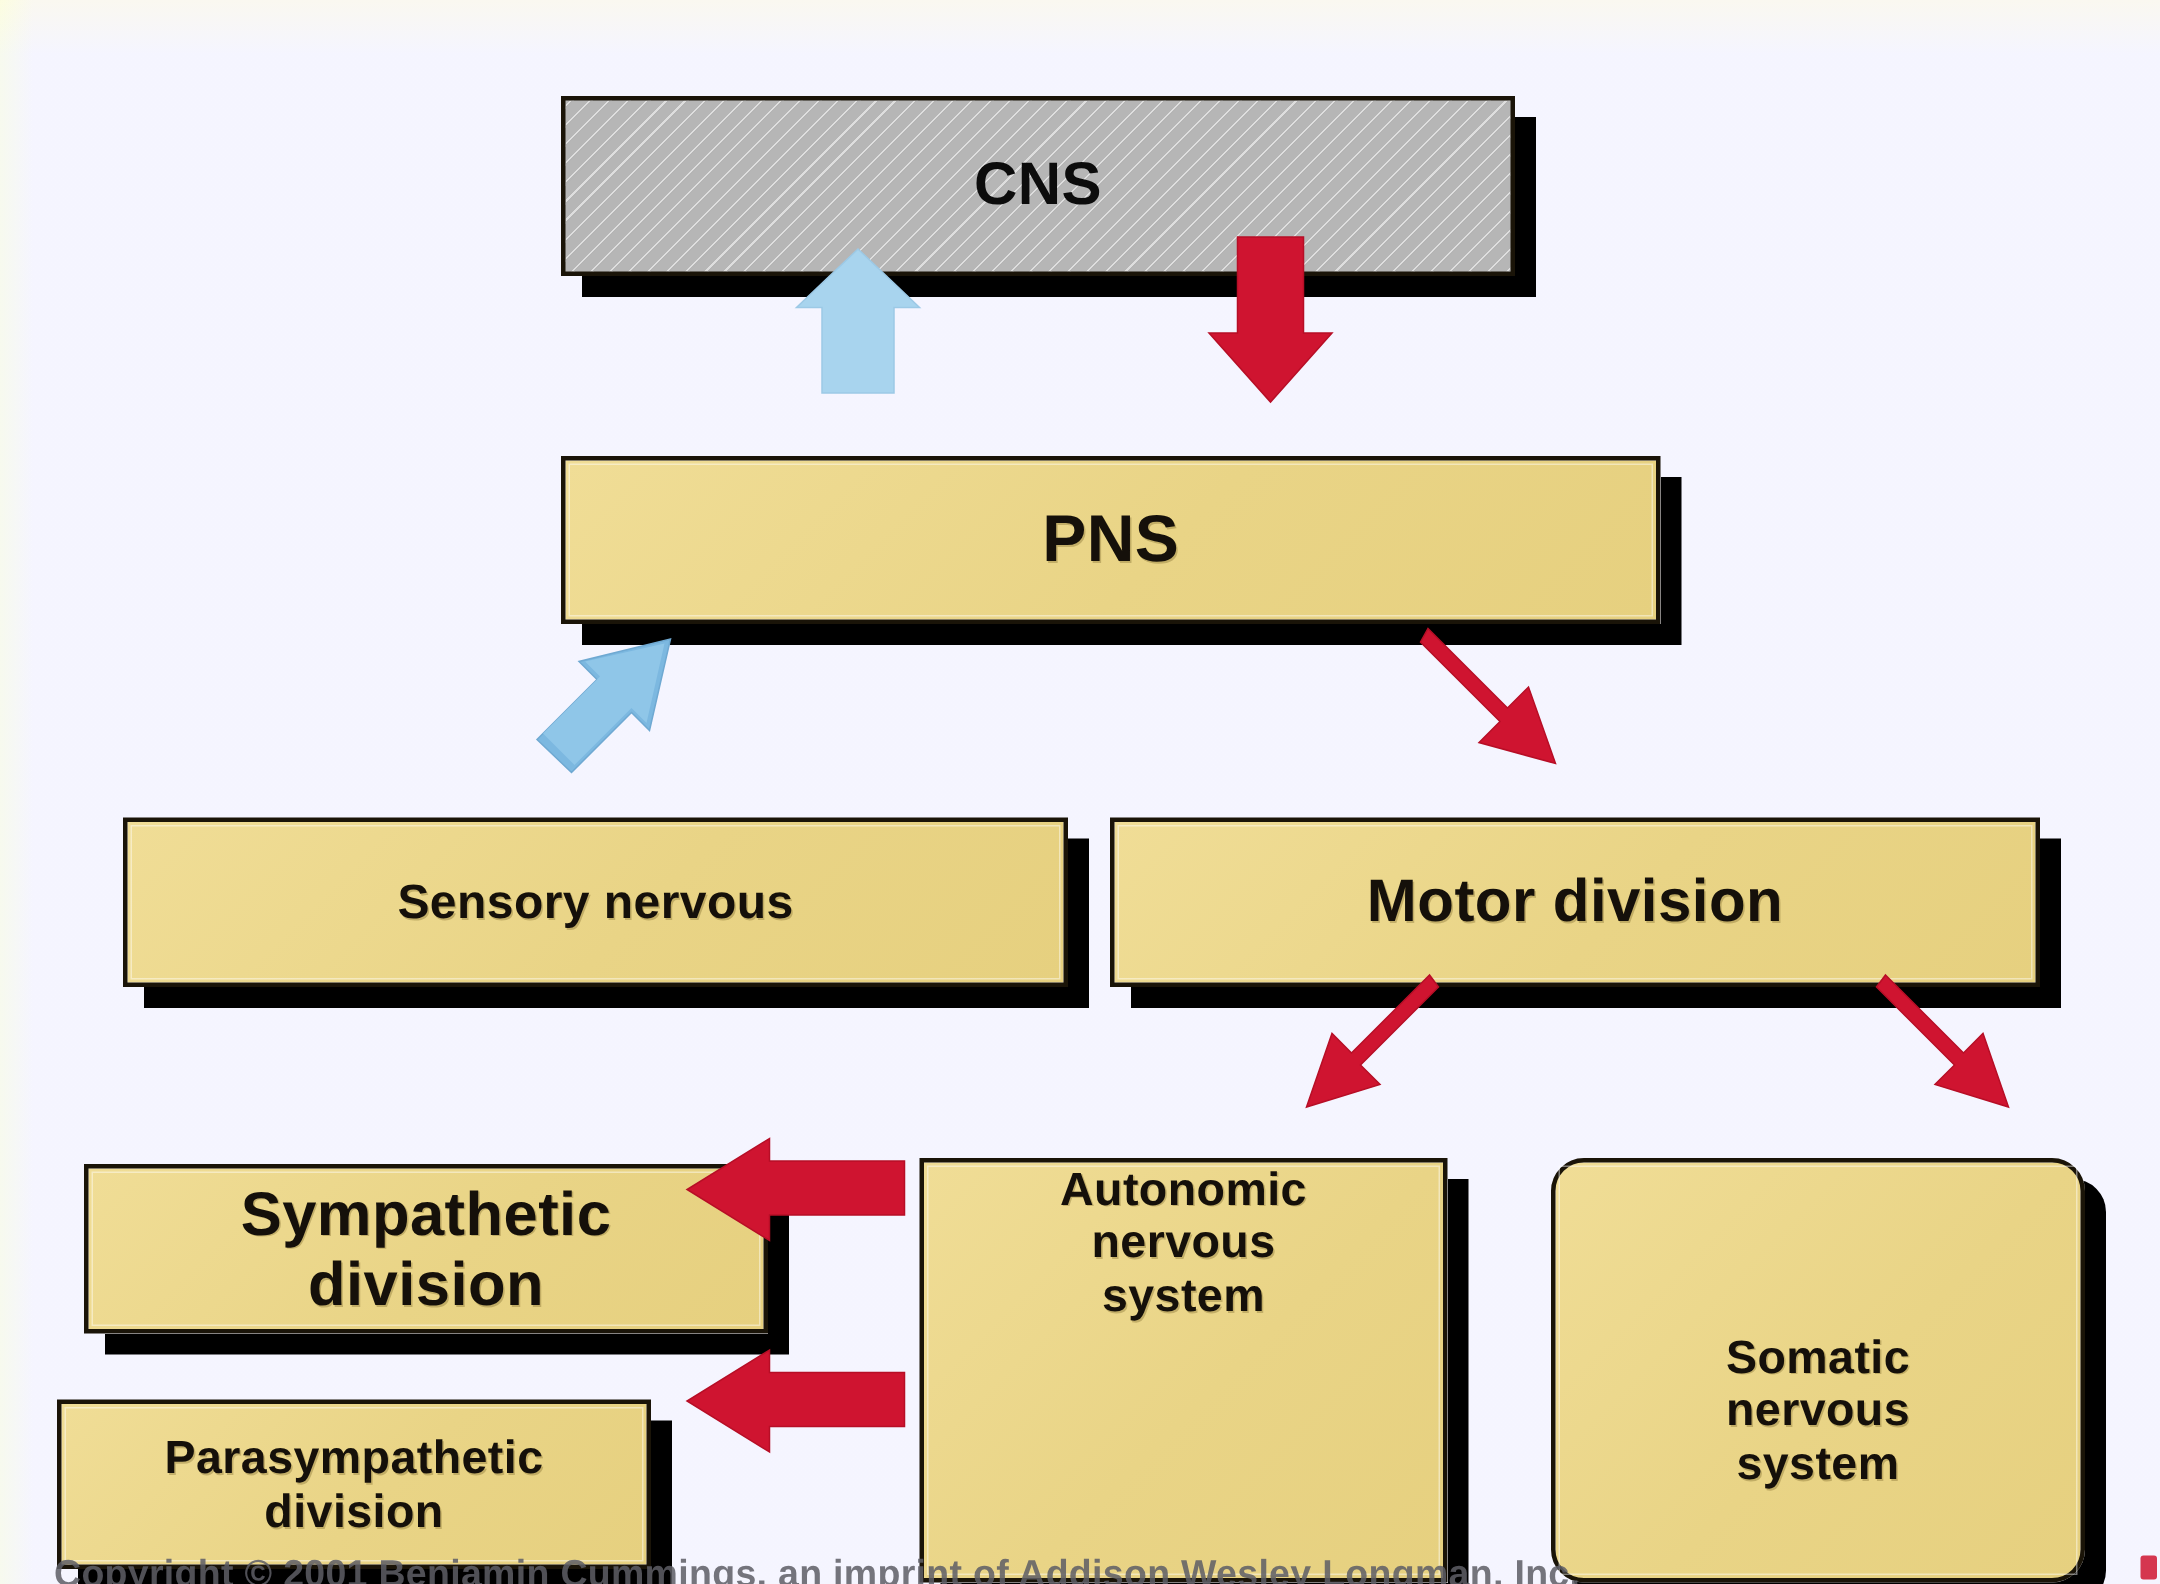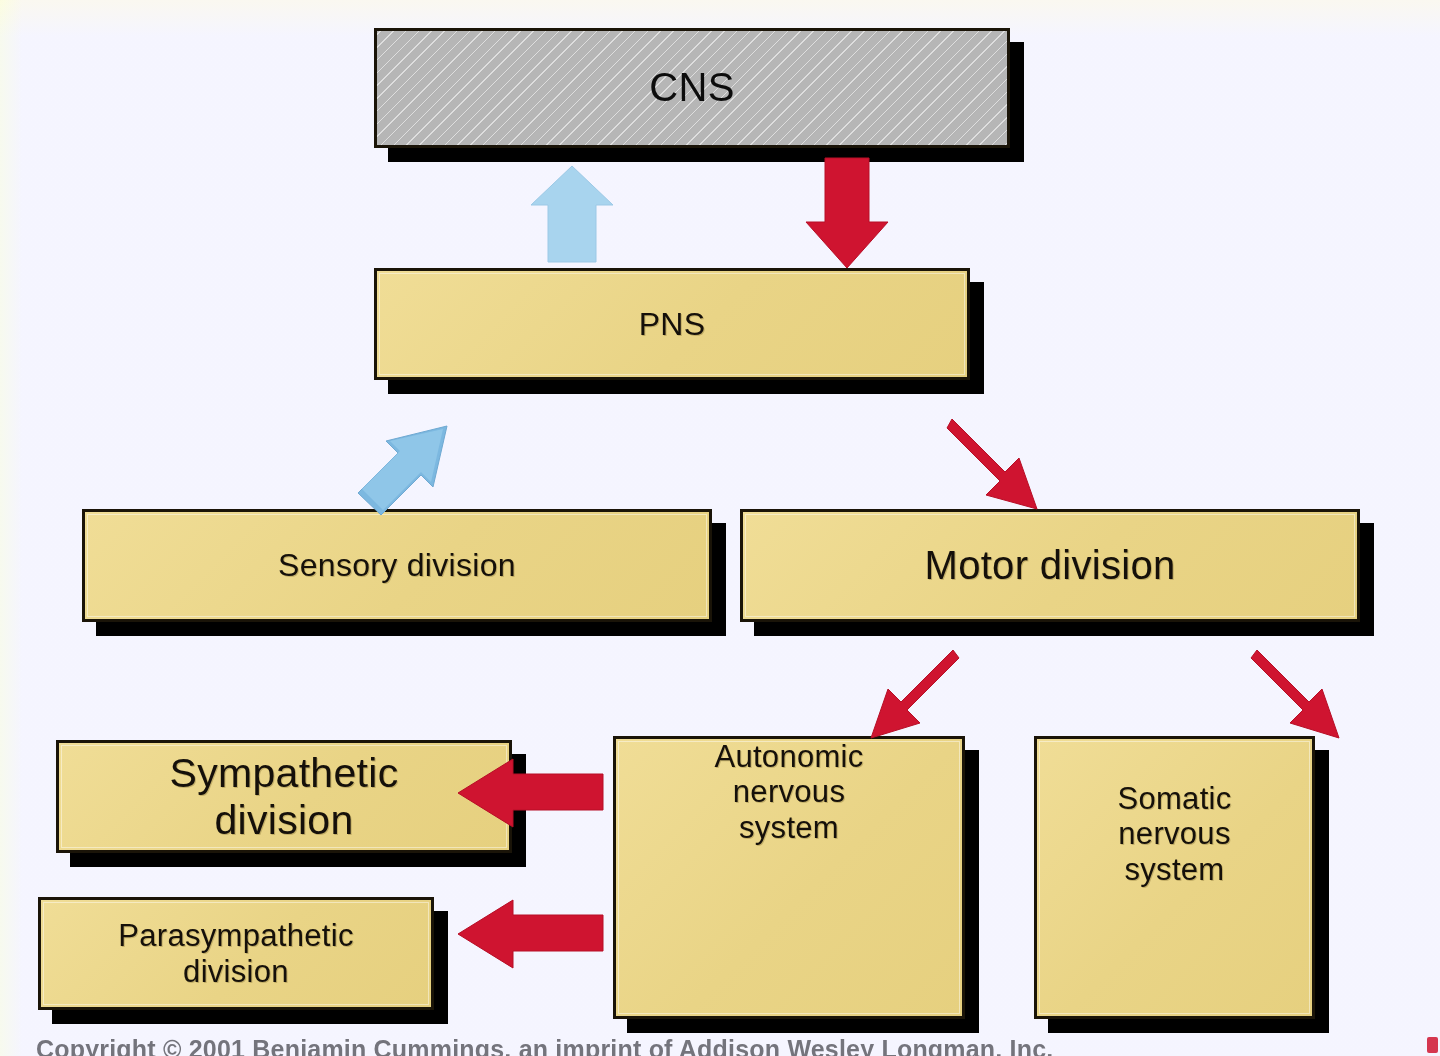--- a/index.html
+++ b/index.html
@@ -29,24 +29,25 @@
     position: absolute;
     box-sizing: border-box;
     border: 3px solid #1a1408;
     background: #ecd88a;
     box-shadow: 14px 14px 0 0 #000000;
     display: flex;
     align-items: center;
     justify-content: center;
     text-align: center;
     color: #15100a;
-    font-weight: normal;
+    font-weight: bold;
     letter-spacing: 0.3px;
     text-shadow: 1px 1px 0 rgba(120,100,40,.35);
     line-height: 1.14;
+    margin-top: 36px;
   }
   .box.yellow {
     background: linear-gradient(135deg,#f0dd96 0%, #e9d486 55%, #e6d07f 100%);
   }
   
   .box.yellow::before {
     content: "";
     position: absolute;
     left: 2px; top: 2px; right: 2px; bottom: 2px;
     border: 1px solid rgba(255,255,255,.45);
@@ -77,29 +78,29 @@
       rgba(0,0,0,0) 1px,
       rgba(0,0,0,0) 9px
     );
     pointer-events: none;
   }
 
   .boxlabel { position: relative; z-index: 2; white-space: pre-line; }
 
   
   #box-cns      { left: 374px;  top: 28px;  width: 636px; height: 120px; font-size: 40px; }
-  #box-pns      { left: 374px;  top: 268px; width: 596px; height: 112px; font-size: 32px; }
+  #box-pns      { left: 374px;  top: 268px; width: 733px; height: 112px; font-size: 44px; }
   #box-sensory  { left: 82px;   top: 509px; width: 630px; height: 113px; font-size: 32px; }
   #box-motor    { left: 740px;  top: 509px; width: 620px; height: 113px; font-size: 40px; }
   #box-symp     { left: 56px;   top: 740px; width: 456px; height: 113px; font-size: 41px; }
   #box-parasymp { left: 38px;   top: 897px; width: 396px; height: 113px; font-size: 31px; }
   #box-ans      { left: 613px;  top: 736px; width: 352px; height: 283px; font-size: 31px;
                   align-items: flex-start; }
-  #box-sns      { left: 1034px; top: 736px; width: 281px; height: 283px; font-size: 31px;
-                  align-items: flex-start; padding-top: 42px; }
+  #box-sns      { left: 1034px; top: 736px; width: 356px; height: 283px; font-size: 31px;
+                  align-items: flex-start; padding-top: 112px; border-radius: 22px; }
 
   
   #arrows {
     position: absolute;
     left: 0; top: 0;
     width: 1440px; height: 1056px;
     pointer-events: none;
   }
 
   
@@ -132,21 +133,21 @@
 
   <div class="box hatched" id="box-cns">
     <span class="boxlabel">CNS</span>
   </div>
 
   <div class="box yellow" id="box-pns">
     <span class="boxlabel">PNS</span>
   </div>
 
   <div class="box yellow" id="box-sensory">
-    <span class="boxlabel">Sensory division</span>
+    <span class="boxlabel">Sensory nervous</span>
   </div>
 
   <div class="box yellow" id="box-motor">
     <span class="boxlabel">Motor  division</span>
   </div>
 
   <div class="box yellow" id="box-symp">
     <span class="boxlabel">Sympathetic
 division</span>
   </div>

